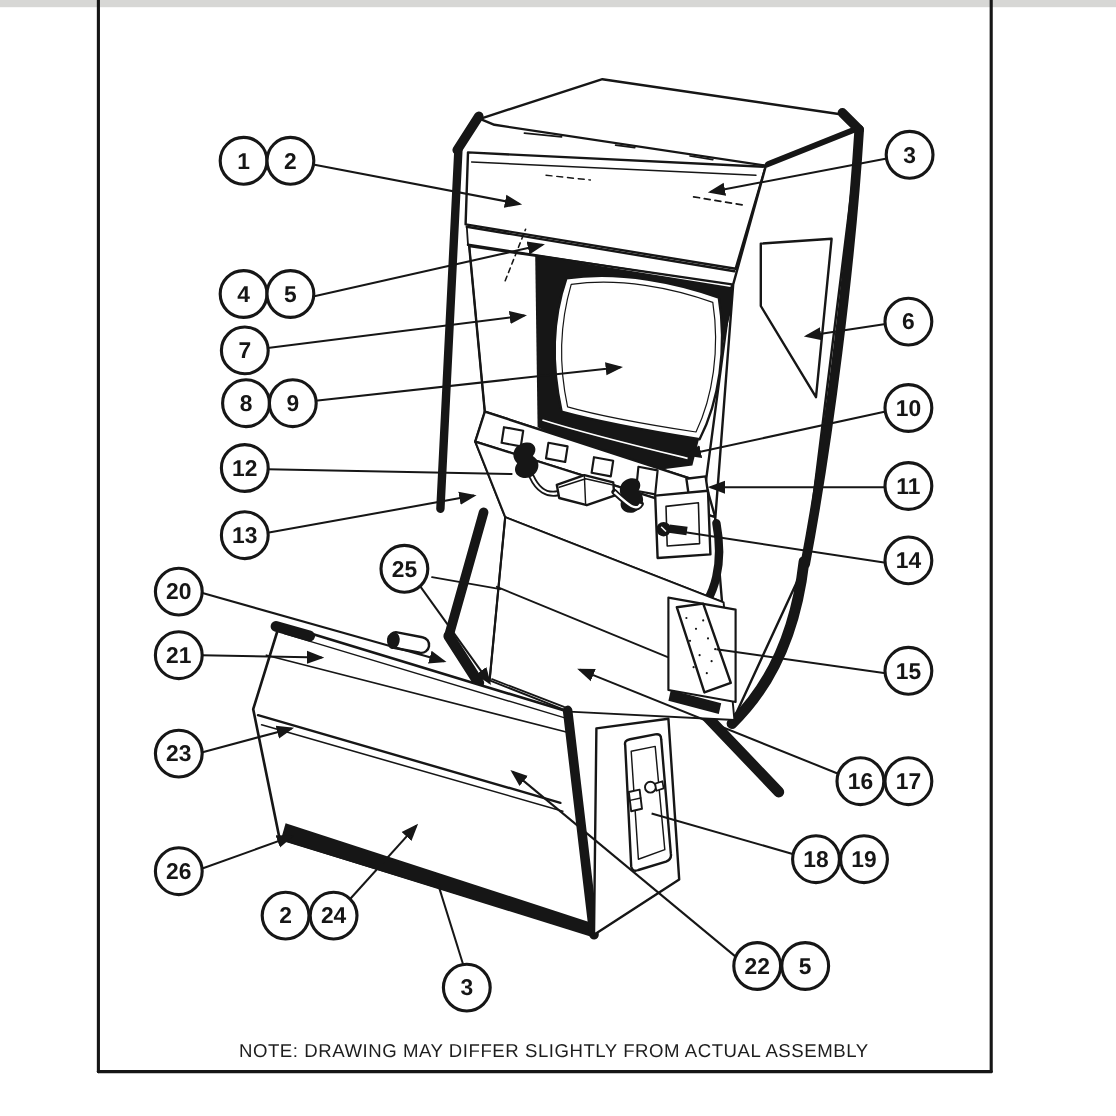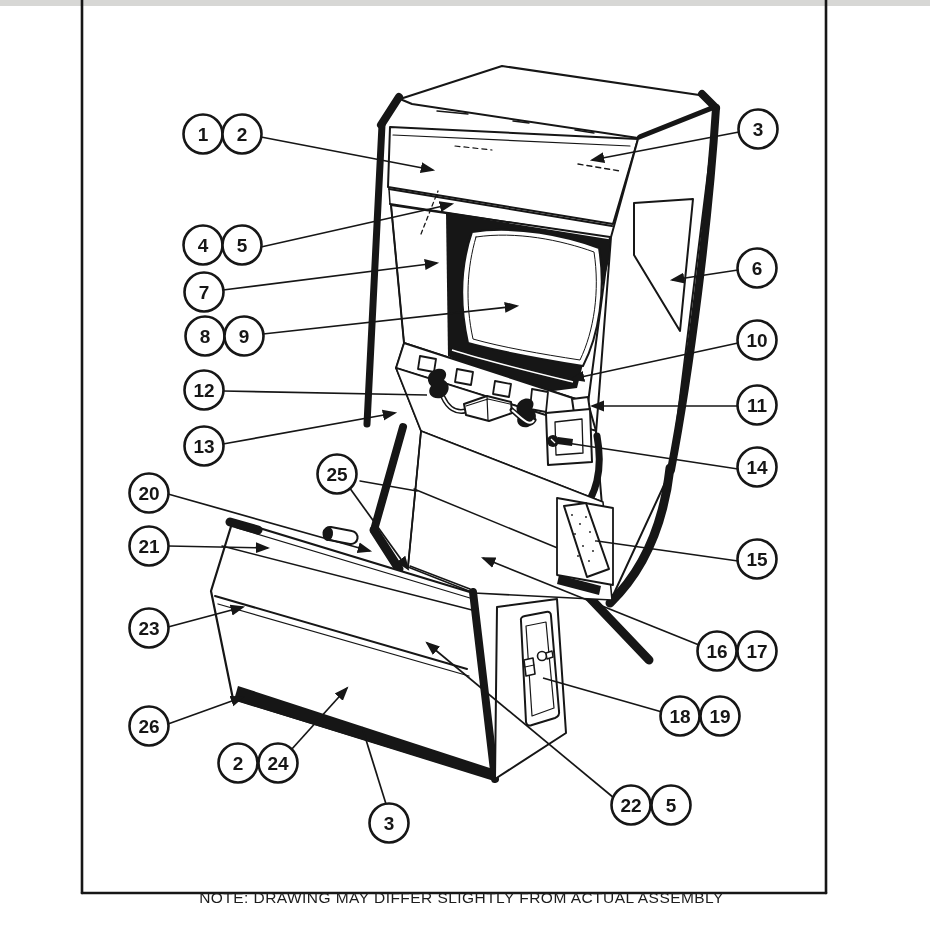--- a/index.html
+++ b/index.html
@@ -8,21 +8,21 @@
   #scan-edge{position:absolute;left:0;top:0;width:930px;height:6px;background:#d7d7d5;}
   #diagram-svg{position:absolute;left:0;top:0;}
   .ln{stroke:#161616;fill:none;stroke-linecap:round;stroke-linejoin:round;}
   .fillw{fill:#ffffff;stroke:#161616;stroke-linejoin:round;}
   .fillk{fill:#161616;stroke:none;}
   .leader{stroke:#161616;stroke-width:1.7;fill:none;}
   .callout-circle{fill:#ffffff;stroke:#161616;stroke-width:2.6;}
   .callout-num{font-family:"Liberation Sans",sans-serif;font-weight:700;font-size:19px;
                fill:#161616;text-anchor:middle;}
   #note{position:absolute;left:82px;width:759px;top:868px;text-align:center;
-        font-size:15.5px;letter-spacing:0.45px;color:#1d1d1d;margin-top:21px;}
+        font-size:15.5px;letter-spacing:0.45px;color:#1d1d1d;}
 </style>
 </head>
 <body>
 
 <div id="page">
   <div id="scan-edge"></div>
 
   <svg id="diagram-svg" width="930" height="930" viewBox="0 0 930 930">
     <defs>
       <marker id="arr" viewBox="0 0 10 10" refX="8.5" refY="5" markerWidth="8.5" markerHeight="8.5" orient="auto-start-reverse">

